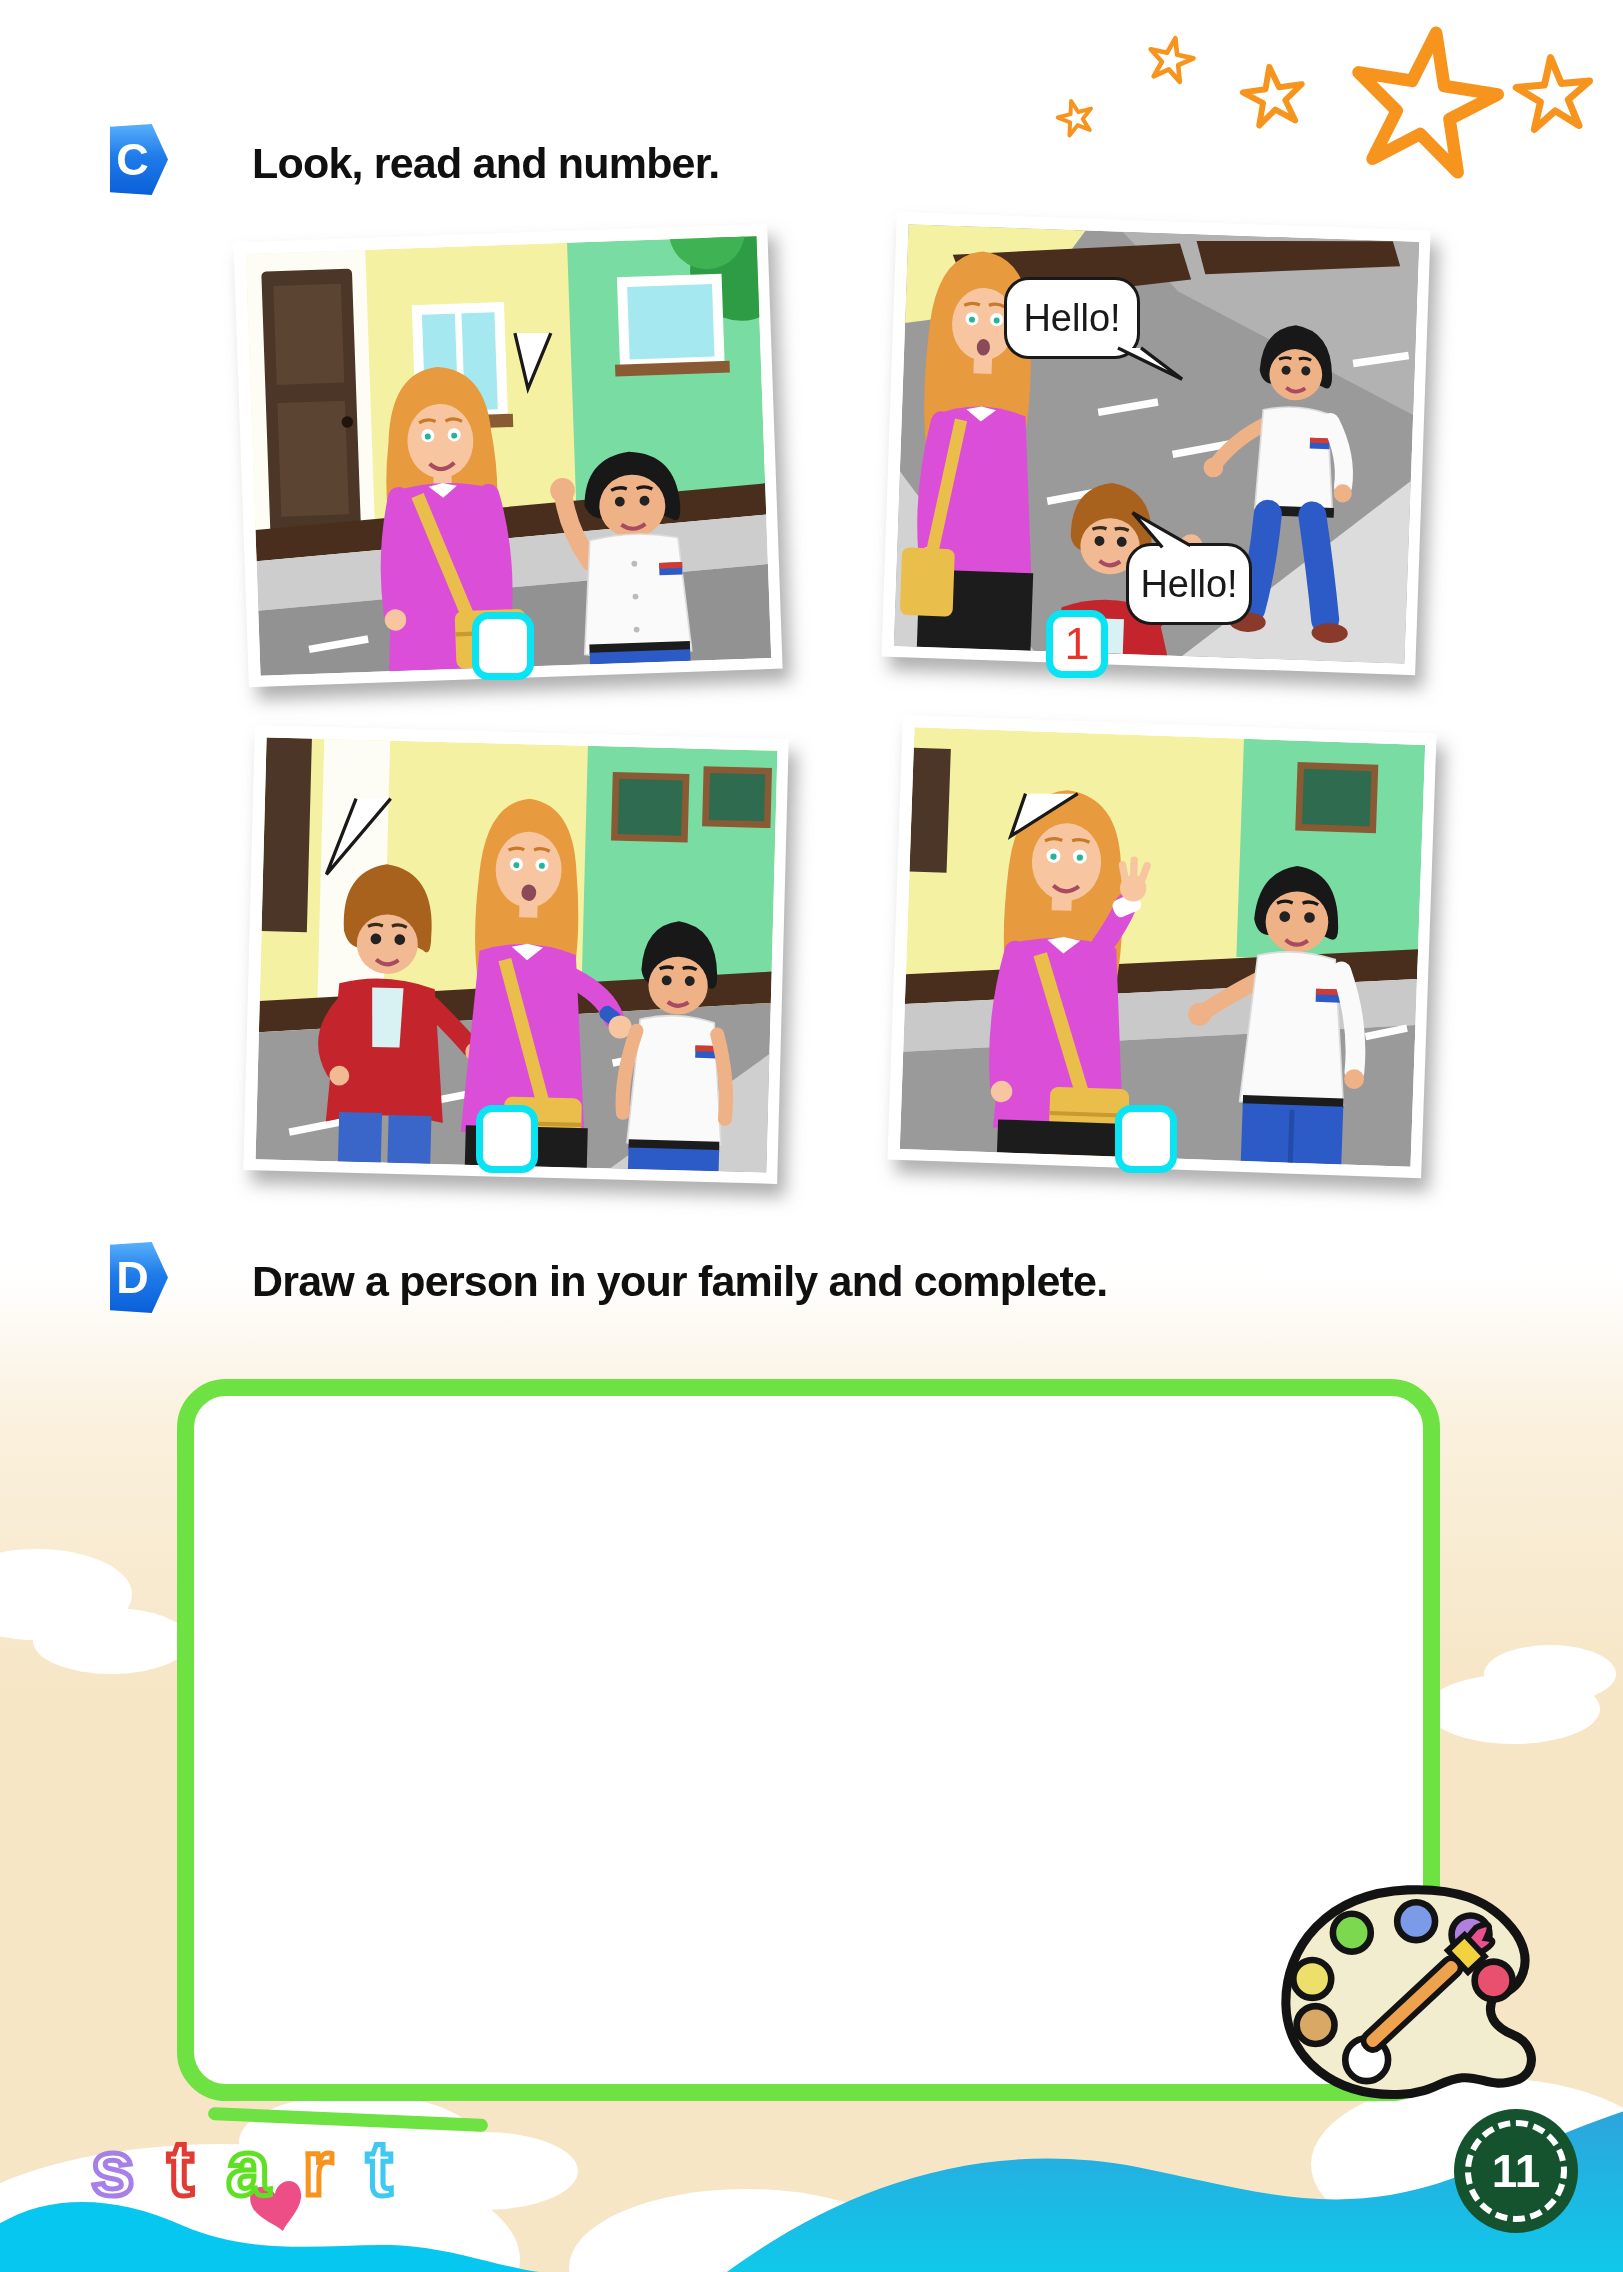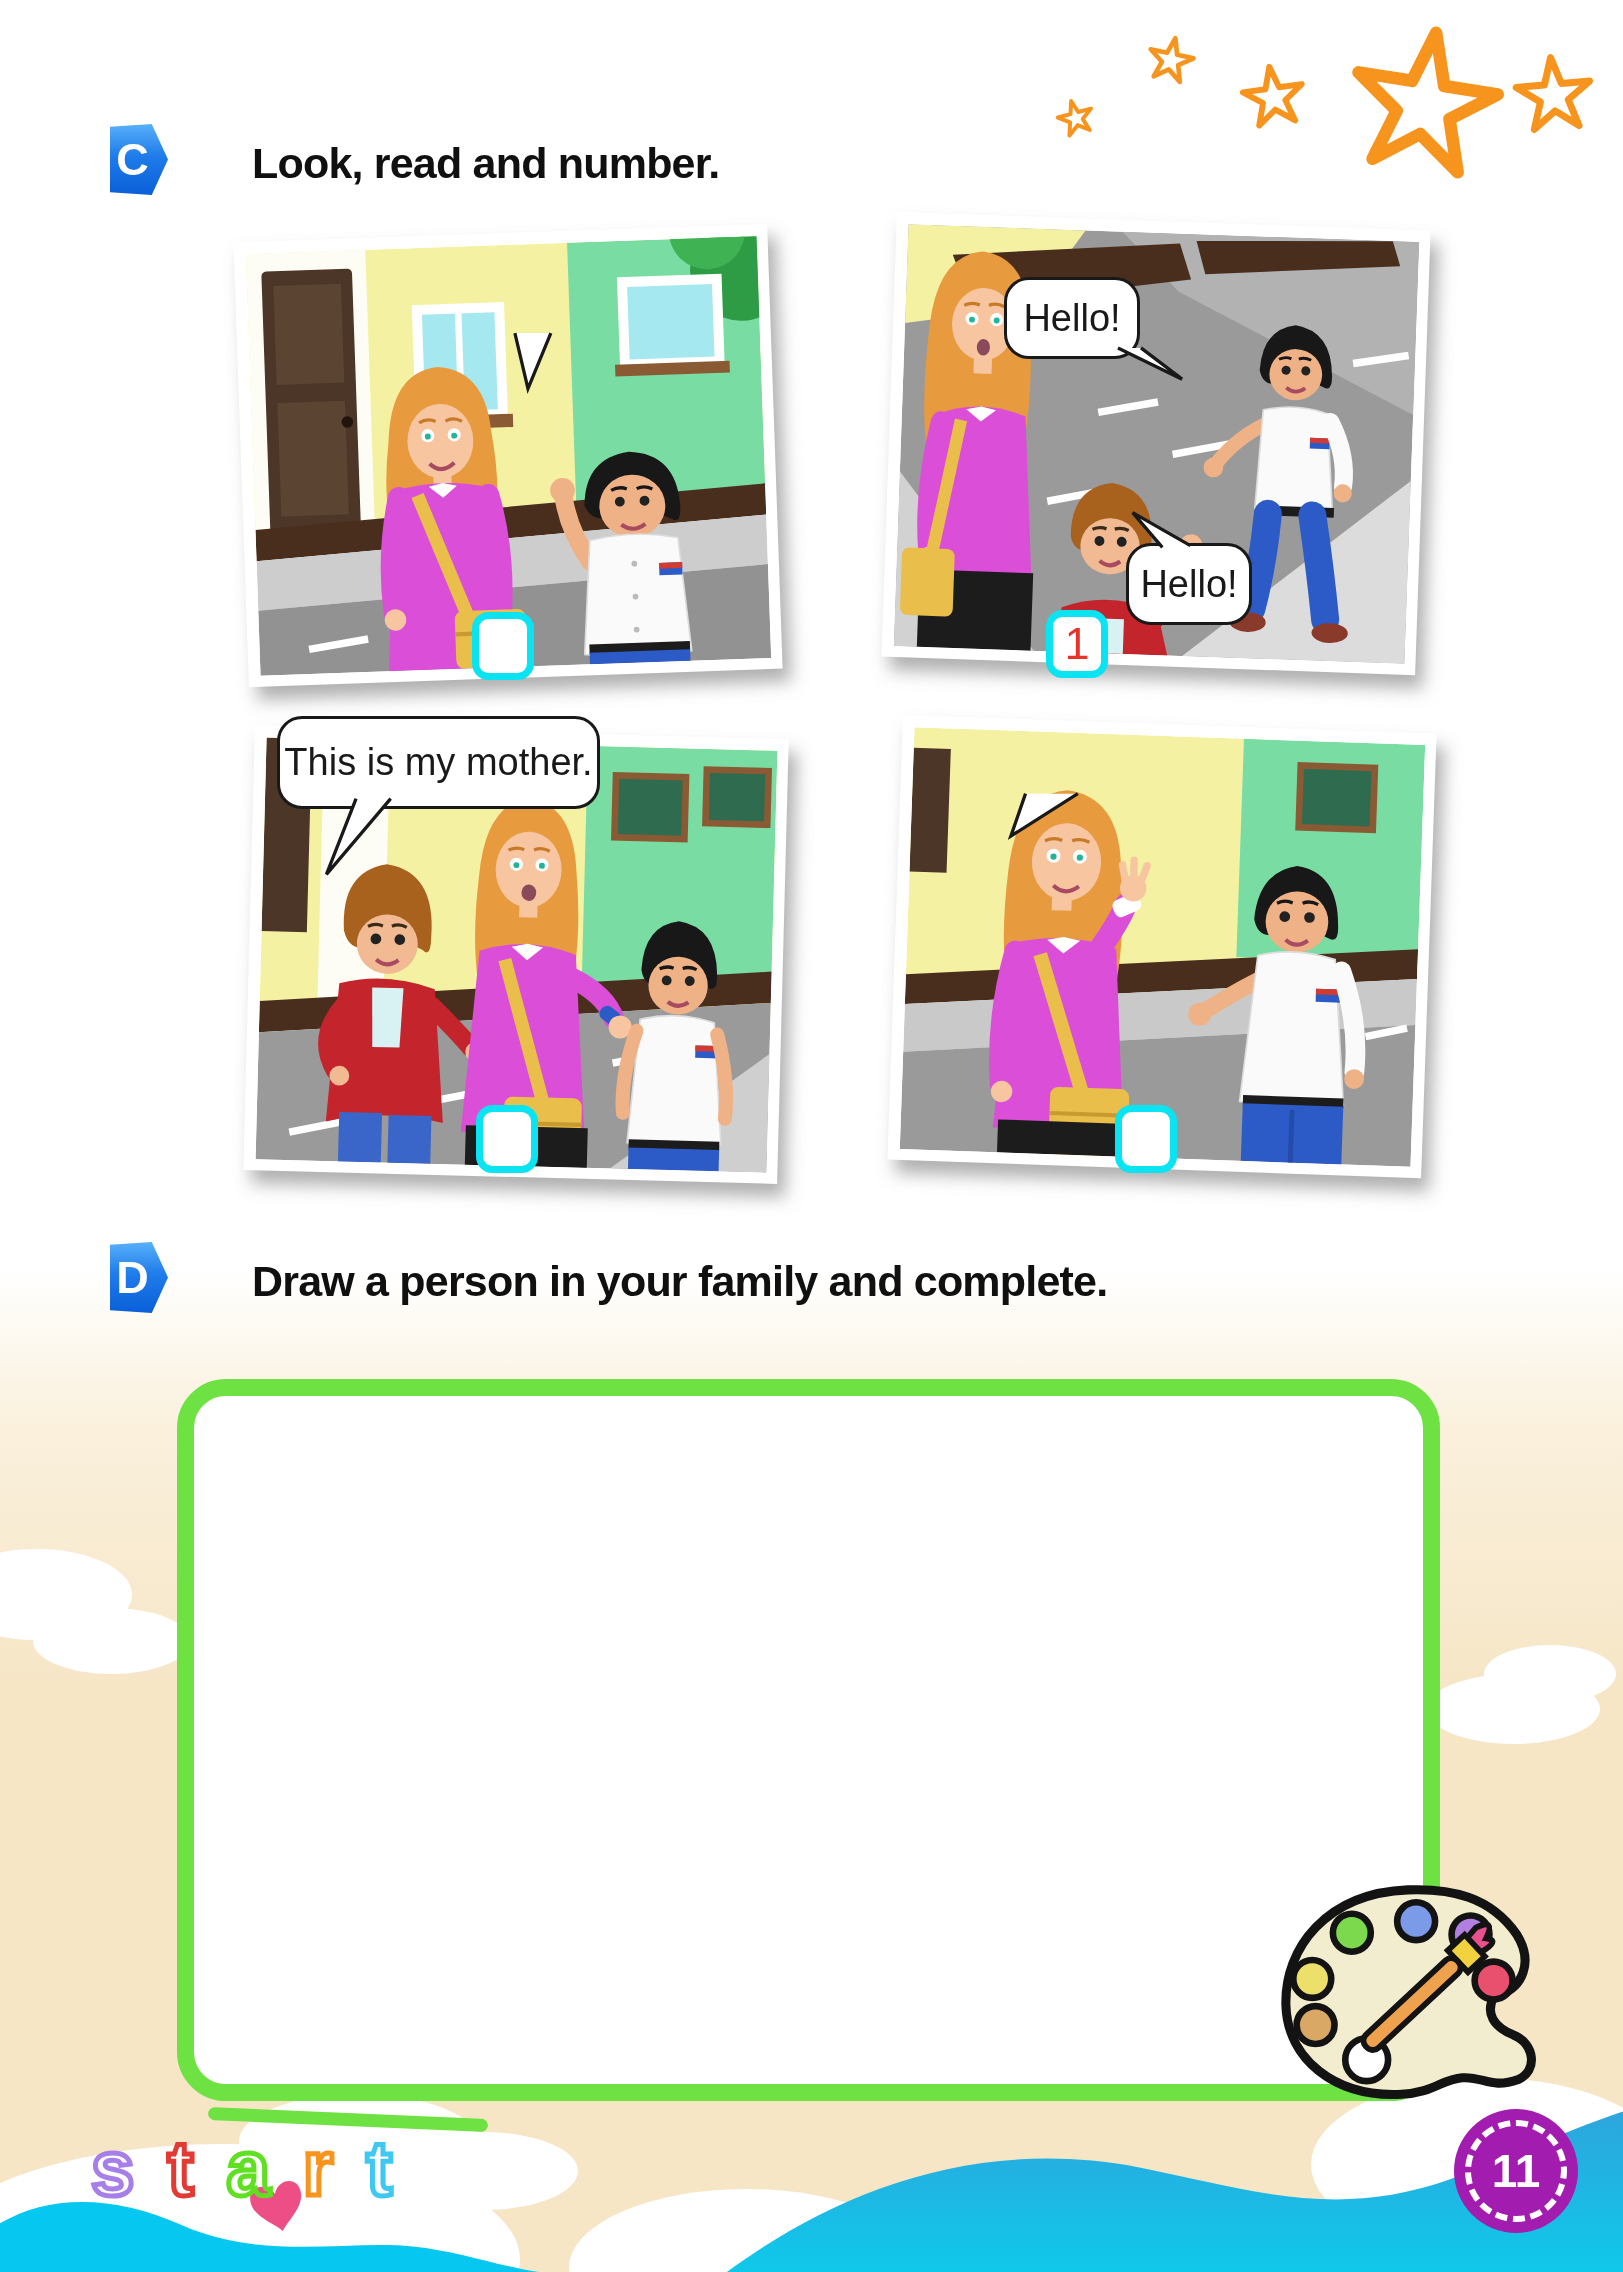--- a/index.html
+++ b/index.html
@@ -45,21 +45,21 @@
          border-radius:8.2px;transform:rotate(2.5deg);z-index:5}
   .prompt{position:absolute;left:569px;top:1989px;z-index:9;font-size:49px;color:#111;white-space:nowrap}
   .blank{display:inline-block;width:231px;height:48px;border-bottom:4.1px solid #111;margin:0 6.6px;vertical-align:bottom}
 
   
   .waves{position:absolute;left:0;top:2078px;z-index:10}
   .brand{position:absolute;left:91px;top:2123px;z-index:15;display:flex;gap:33px;
          font-weight:700;font-size:78px;color:transparent}
   .brand span{-webkit-text-stroke-width:5px;-webkit-text-stroke-color:#999}
   .pagenum{position:absolute;left:1454px;top:2109px;width:124px;height:124px;z-index:20;
-           background:#a21caf;border-radius:50%}
+           background:#14532d;border-radius:50%}
   .pagenum .dash{position:absolute;inset:10.7px;border:6.6px dashed #fff;border-radius:50%}
   .pagenum .num{position:absolute;inset:0;display:flex;align-items:center;justify-content:center;
                 color:#fff;font-size:46px;font-weight:700}
   .stars{position:absolute;left:1014px;top:6.6px;z-index:3}
   .palette{position:absolute;left:1276px;top:1880px;z-index:21}
 </style>
 </head>
 <body>
 
 <div class="page">
@@ -374,23 +374,20 @@
     <path d="M6,2 L84,40 L34,2" fill="#ffffff" stroke="#191919" stroke-width="4"></path>
   </svg>
 
   <div class="bubble" style="left:1126px;top:543px;width:120px;height:76px">
     <span>Hello!</span>
   </div>
   <svg class="tail" style="left:1131px;top:511px" width="66" height="38" viewBox="0 0 80 46">
     <path d="M72,42 L2,2 L38,44" fill="#ffffff" stroke="#191919" stroke-width="4"></path>
   </svg>
 
-  <div class="bubble" style="left:277px;top:716px;width:317px;height:87px">
-    <span>This is my mother.</span>
-  </div>
   <svg class="tail" style="left:318px;top:797px" width="91" height="84" viewBox="0 0 110 102">
     <path d="M46,2 L10,94 L88,2" fill="#ffffff" stroke="#191919" stroke-width="4"></path>
   </svg>
 
   <svg class="tail" style="left:1004px;top:792px" width="79" height="49" viewBox="0 0 96 60">
     <path d="M26,2 L8,54 L90,2" fill="#ffffff" stroke="#191919" stroke-width="4"></path>
   </svg>
 
   <div class="abox" style="left:472px;top:612px">
     <span></span>

